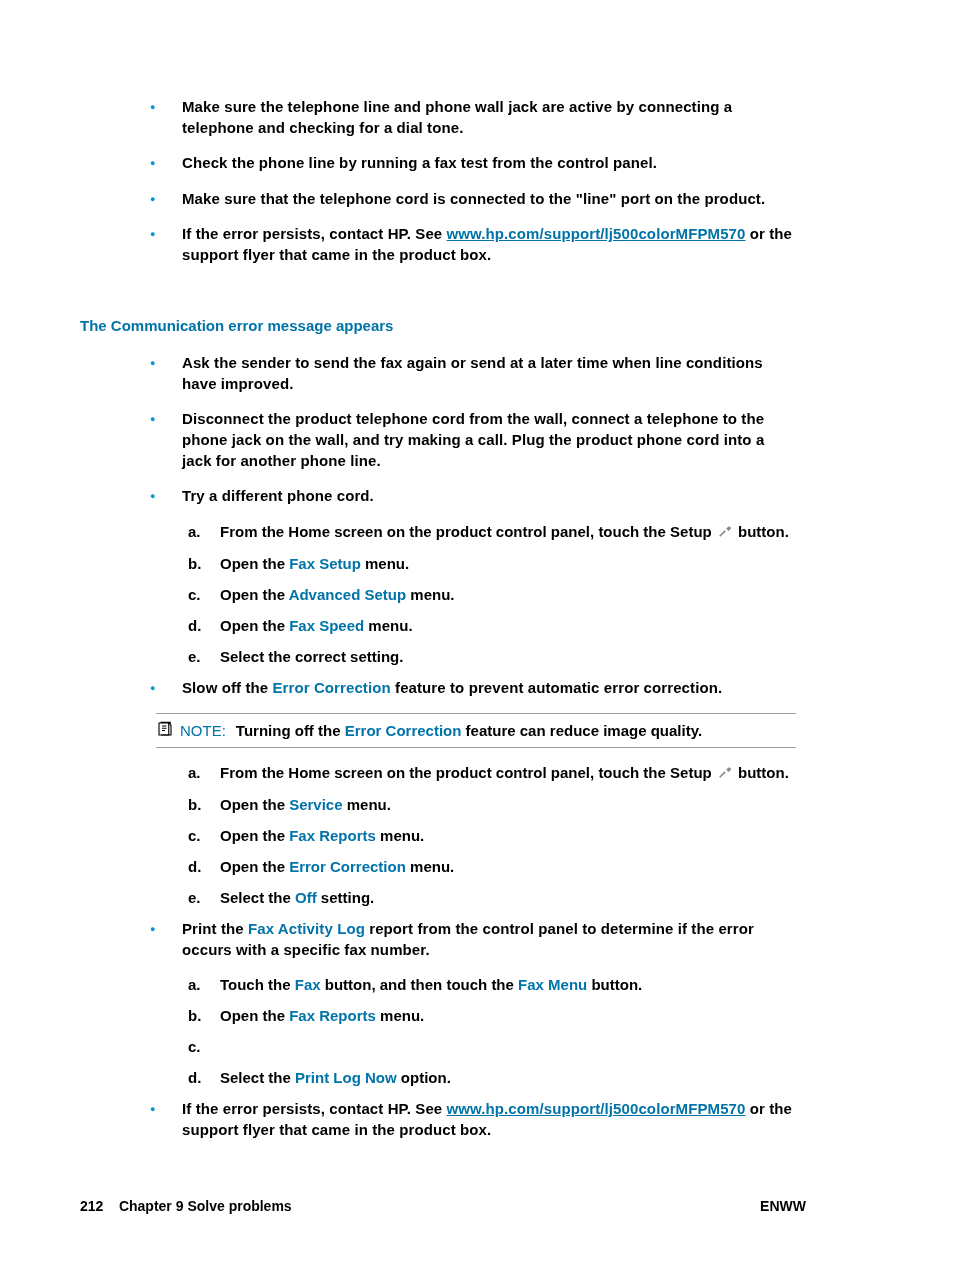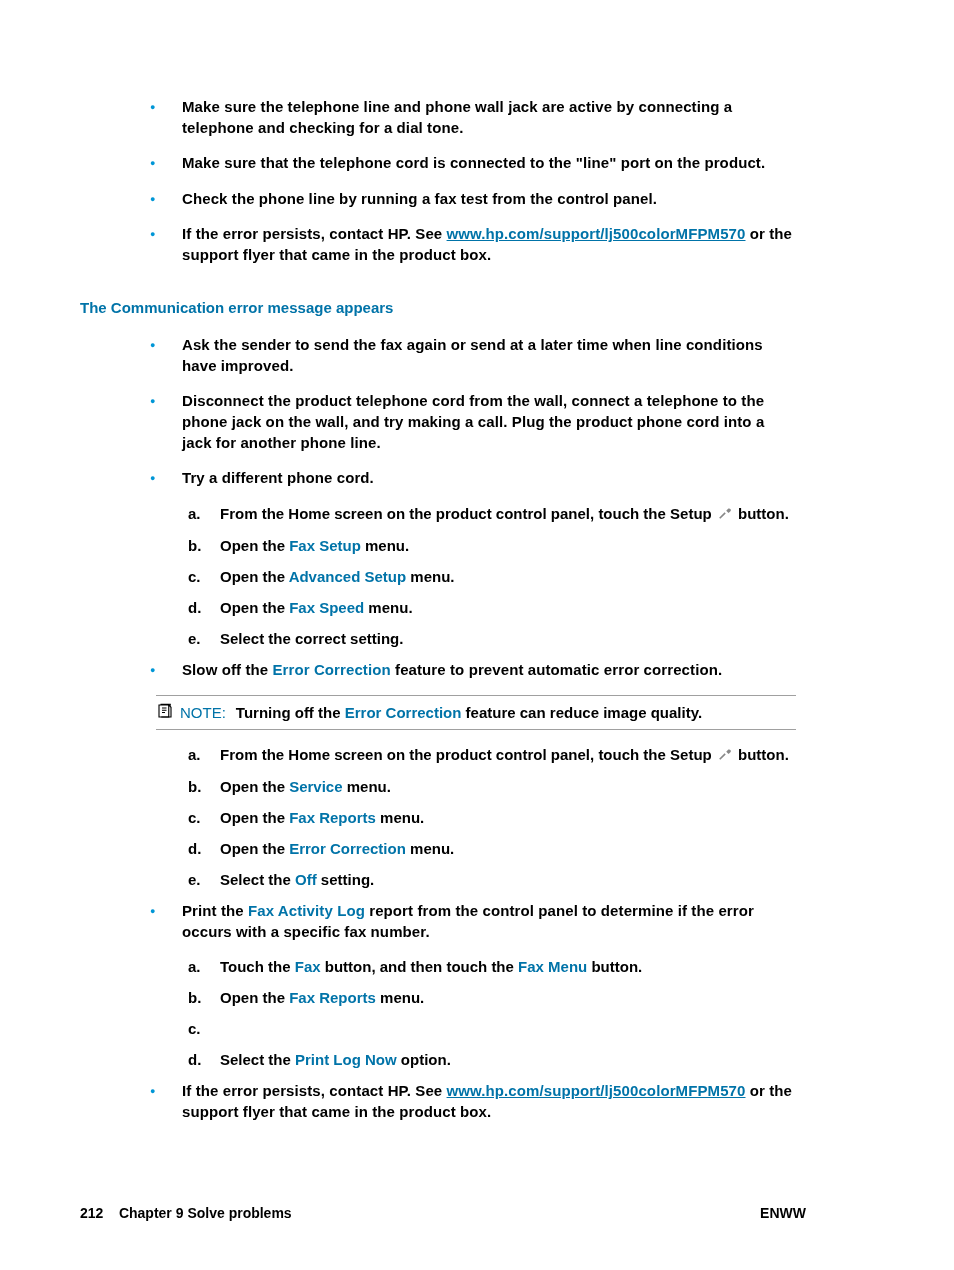--- a/index.html
+++ b/index.html
@@ -47,21 +47,21 @@
     color: #0073a8;
     text-decoration: underline;
   }
   .ui {
     color: #0073a8;
   }
   .heading {
     color: #0073a8;
     font-weight: 700;
     font-size: 15px;
-    margin-top: 34px;
+    margin-top: 52px;
     margin-bottom: 18px;
     margin-left: 0;
   }
   .sub-ol {
     margin-left: 108px;
     margin-right: 10px;
   }
   .sub-item {
     display: flex;
     align-items: flex-start;
@@ -99,21 +99,21 @@
     font-weight: 400;
     margin-right: 10px;
   }
   .wrench {
     display: inline-block;
     vertical-align: middle;
     margin: 0 2px;
   }
   .footer {
     position: absolute;
-    bottom: 49px;
+    bottom: 56px;
     left: 80px;
     right: 80px;
     display: flex;
     justify-content: space-between;
     font-size: 14px;
     font-weight: 600;
   }
   .t { display: inline; }
 </style>
 </head>
@@ -121,25 +121,25 @@
 
 <div class="page">
 
   <div class="bullet-list">
     <div class="bullet-item">
       <div class="bullet"></div>
       <div class="t">Make sure the telephone line and phone wall jack are active by connecting a telephone and checking for a dial tone.</div>
     </div>
     <div class="bullet-item">
       <div class="bullet"></div>
+      <div class="t">Check the phone line by running a fax test from the control panel.</div>
+    </div>
+    <div class="bullet-item">
+      <div class="bullet"></div>
       <div class="t">Make sure that the telephone cord is connected to the "line" port on the product.</div>
-    </div>
-    <div class="bullet-item">
-      <div class="bullet"></div>
-      <div class="t">Check the phone line by running a fax test from the control panel.</div>
     </div>
     <div class="bullet-item">
       <div class="bullet"></div>
       <div>
         <span class="t">If the error persists, contact HP. See </span><a class="link">www.hp.com/support/lj500colorMFPM570</a><span class="t"> or the support flyer that came in the product box.</span>
       </div>
     </div>
   </div>
 
   <div class="heading">The Communication error message appears</div>

